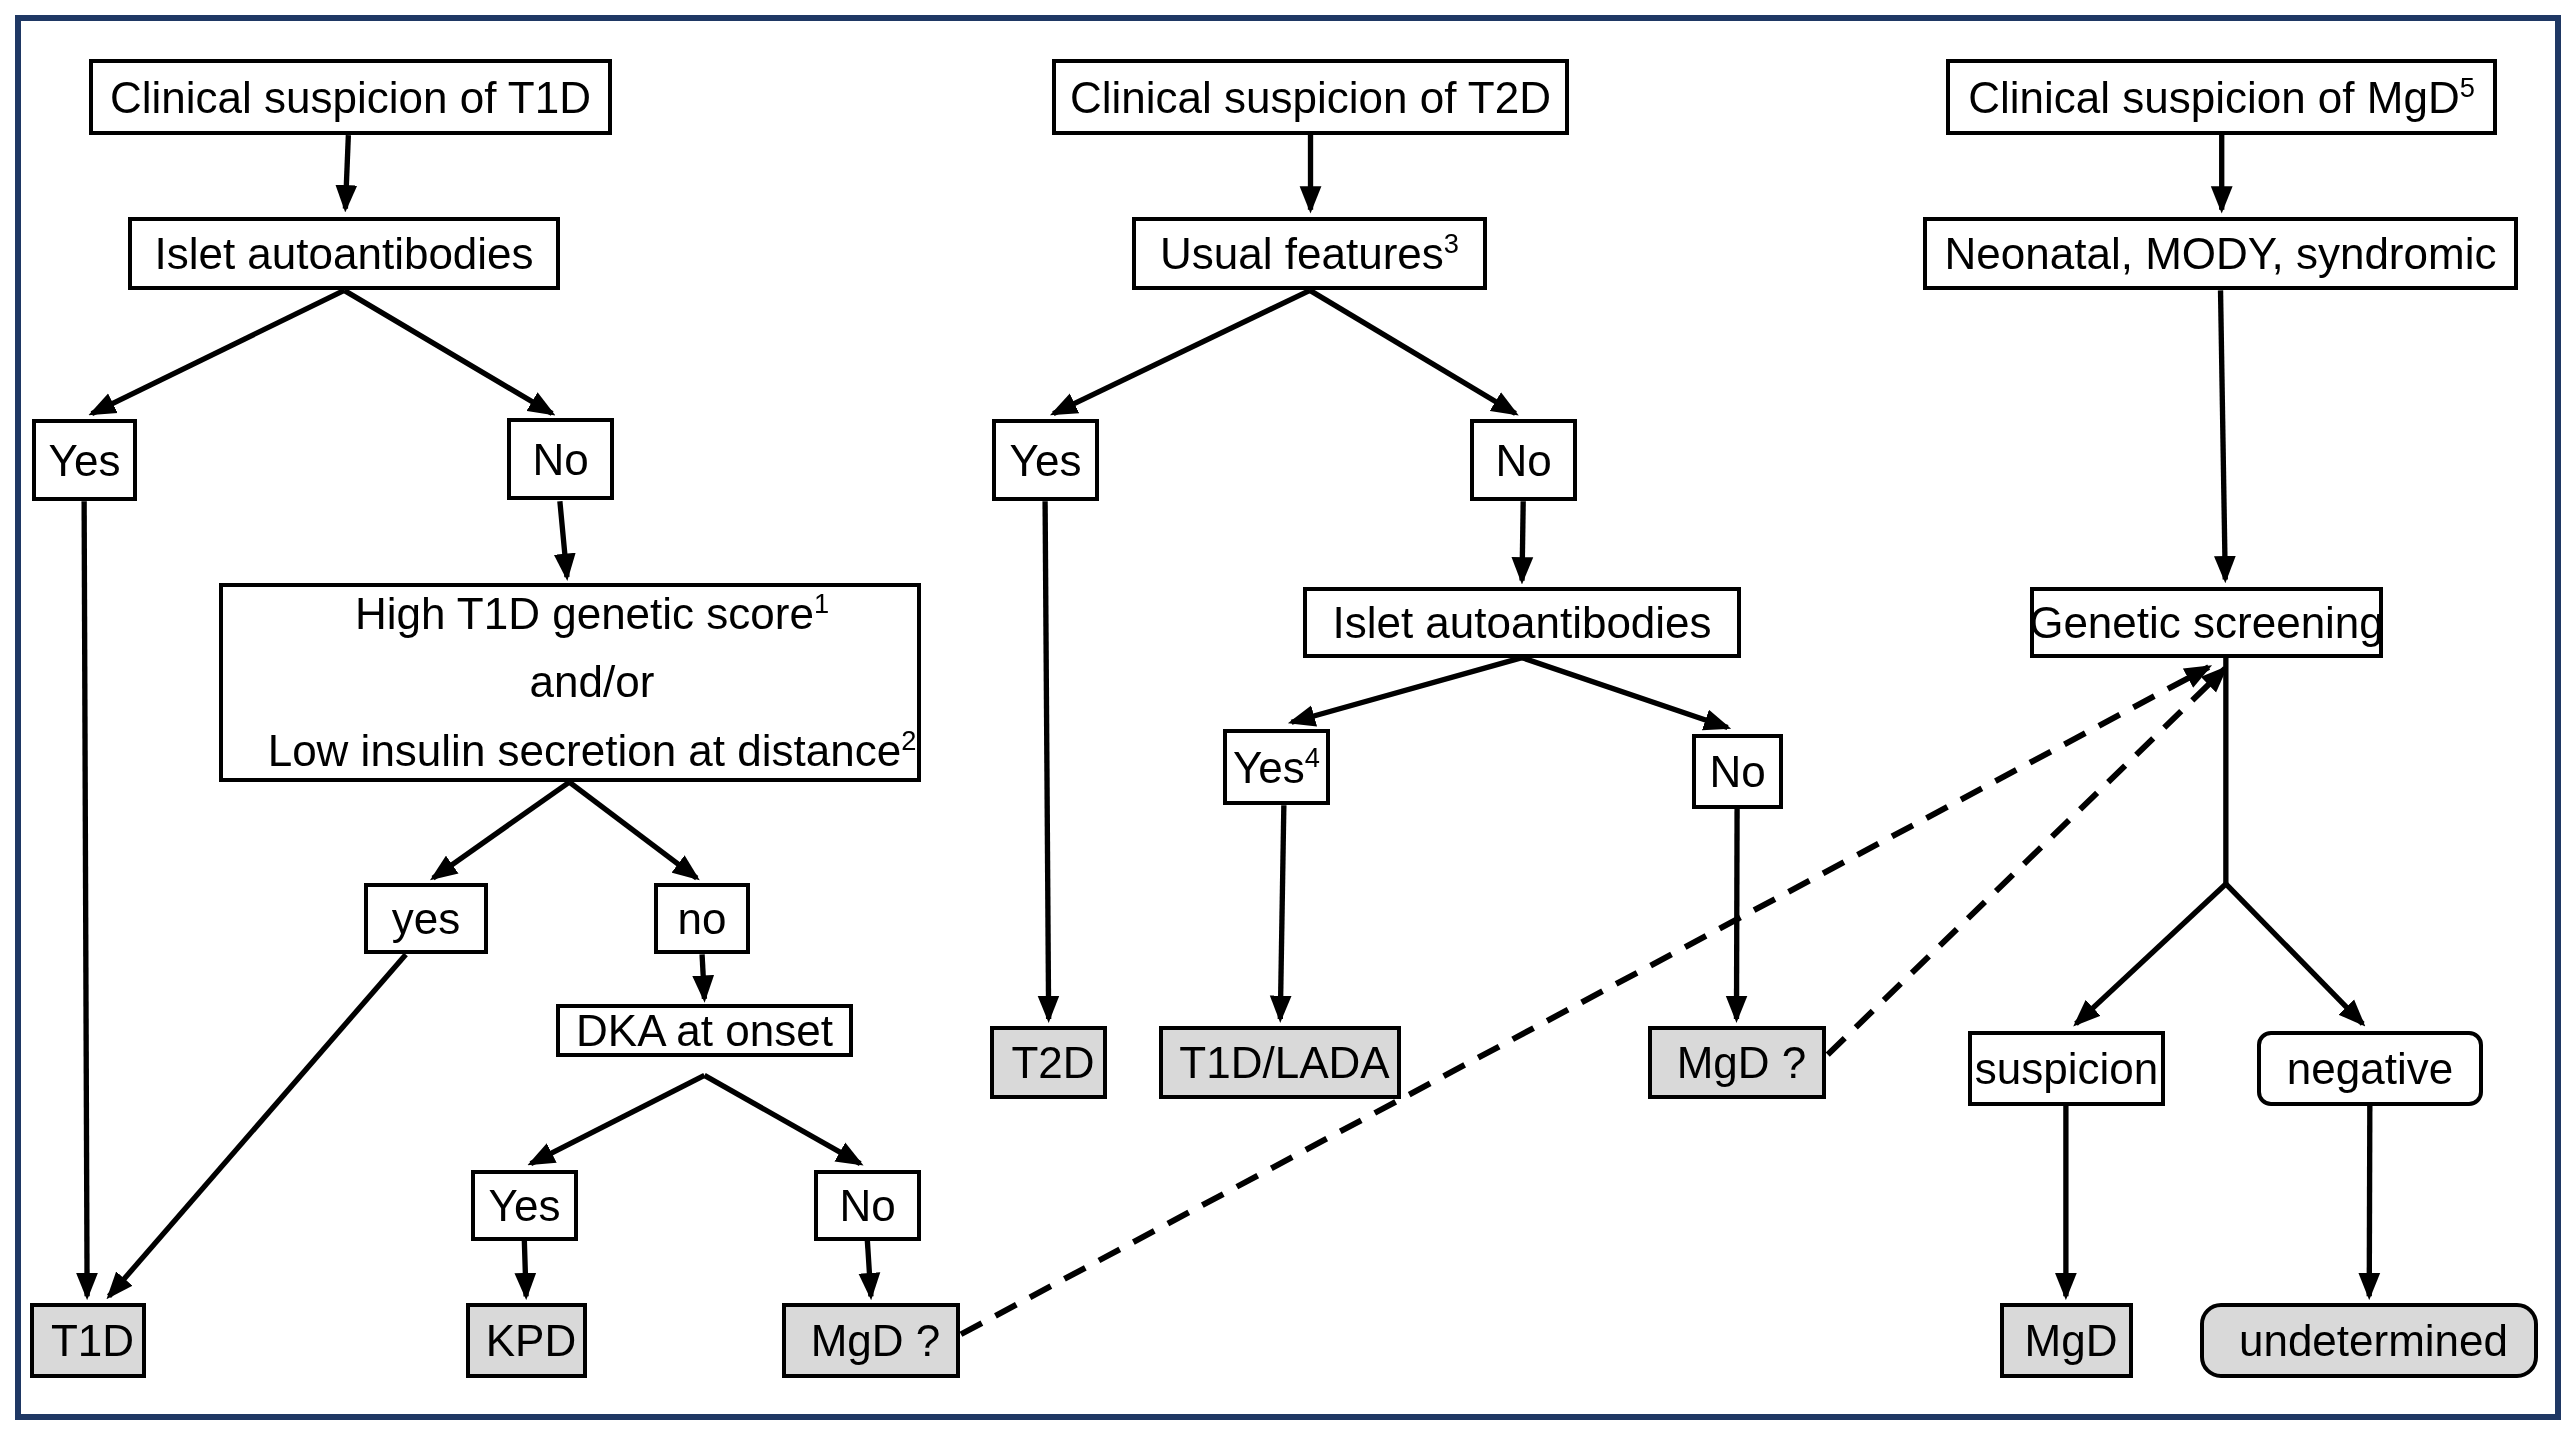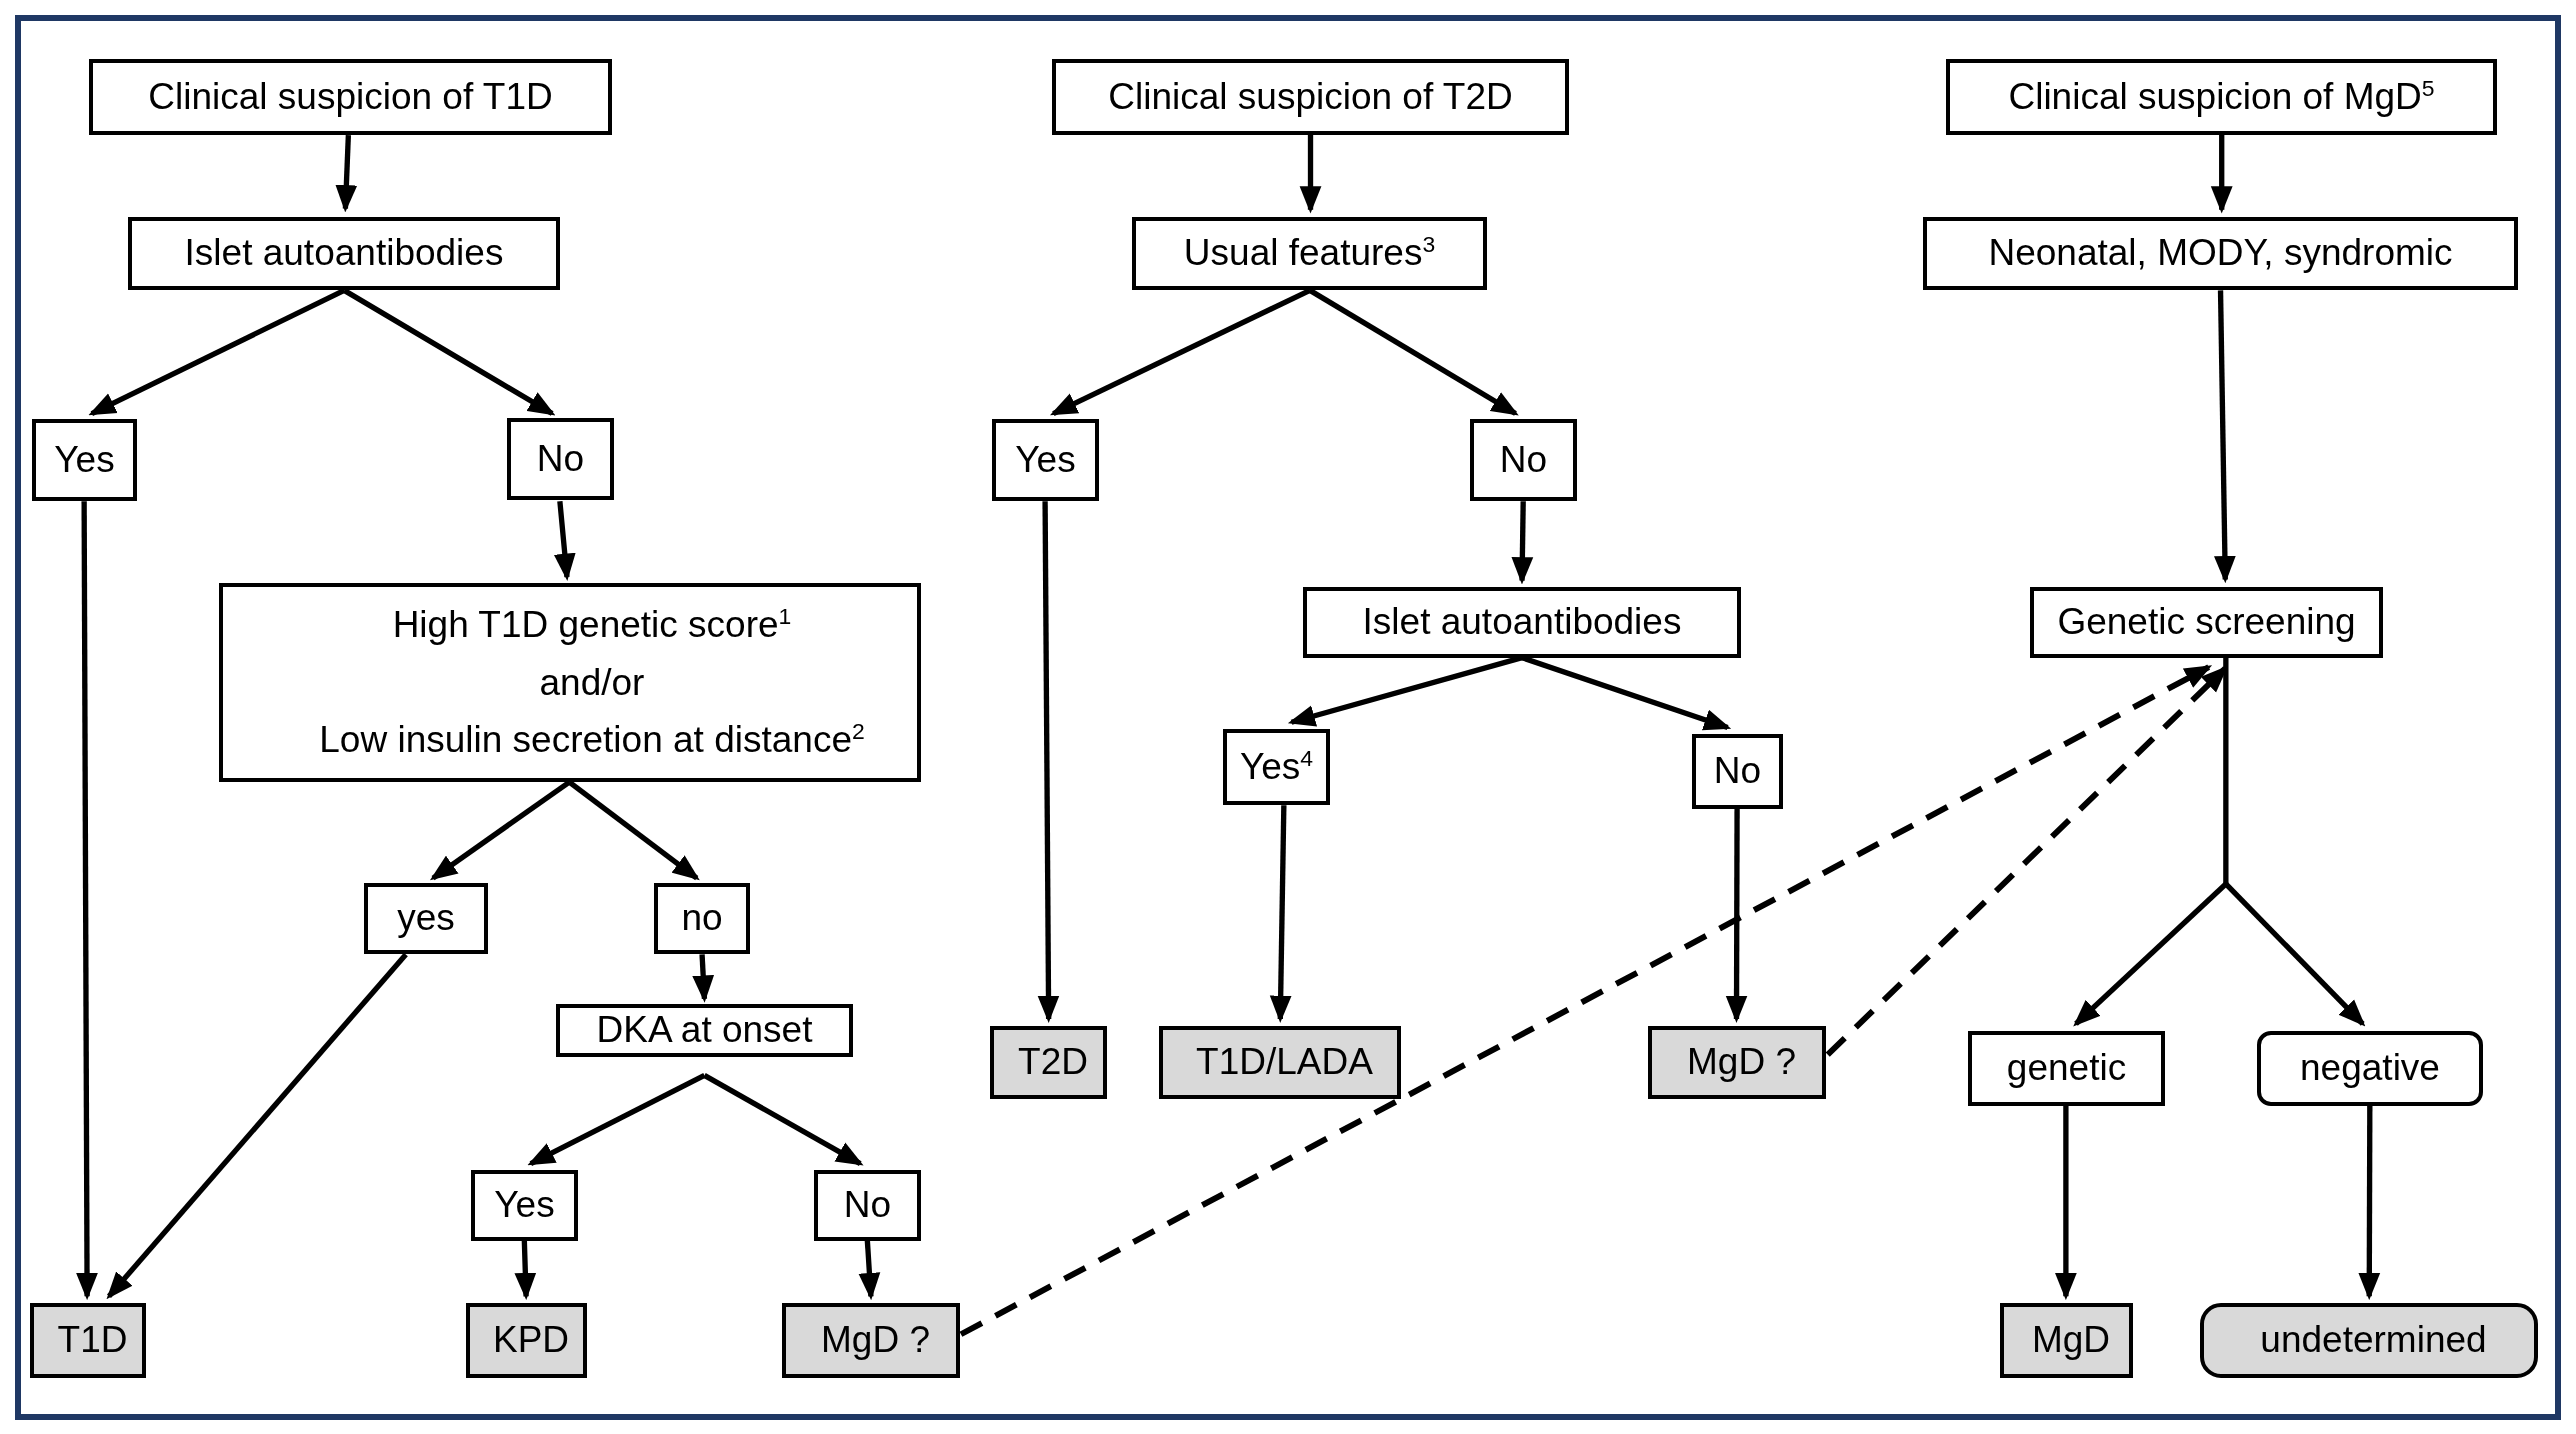--- a/index.html
+++ b/index.html
@@ -8,21 +8,21 @@
     font-family:"Liberation Sans","DejaVu Sans",sans-serif;color:#000;
   }
   .frame{
     position:absolute;left:15px;top:15px;width:2546px;height:1405px;
     border:6.5px solid #1f3864;box-sizing:border-box;background:#ffffff;
   }
   svg.arrows{position:absolute;left:0;top:0;width:2576px;height:1435px;}
   .node{
     position:absolute;box-sizing:border-box;border:4.7px solid #000;background:#ffffff;
     display:flex;align-items:center;justify-content:center;text-align:center;
-    font-size:37px;line-height:1.25;white-space:nowrap;z-index:3;
+    font-size:44px;line-height:1.25;white-space:nowrap;z-index:3;
   }
   .node.multi{white-space:normal;line-height:1.55;flex-direction:column;}
   .node.terminal{background:#d9d9d9;padding-left:9px;}
   .node sup{font-size:0.62em;line-height:0;vertical-align:super;}
   .line{stroke:#000;stroke-width:9;fill:none;}
   .line.dashed{stroke-dasharray:40 26;stroke-width:10;}
 </style>
 </head>
 <body>
 
@@ -143,21 +143,21 @@
 <div class="node" style="left:1946px;top:59px;width:551px;height:76px;">
     <span><span>Clinical suspicion of MgD</span><sup>5</sup></span>
   </div>
 <div class="node" style="left:1923px;top:217px;width:595px;height:73px;">
     <span>Neonatal, MODY, syndromic</span>
   </div>
 <div class="node" style="left:2030px;top:587px;width:353px;height:71px;">
     <span>Genetic screening</span>
   </div>
 <div class="node" style="left:1968px;top:1031px;width:197px;height:75px;">
-    <span>genetic</span>
+    <span>suspicion</span>
   </div>
 <div class="node" style="left:2257px;top:1031px;width:226px;height:75px;border-radius:14px;">
     <span>negative</span>
   </div>
 <div class="node terminal" style="left:2000px;top:1303px;width:133px;height:75px;">
     <span>MgD</span>
   </div>
 <div class="node terminal" style="left:2200px;top:1303px;width:338px;height:75px;border-radius:21px;">
     <span>undetermined</span>
   </div>

